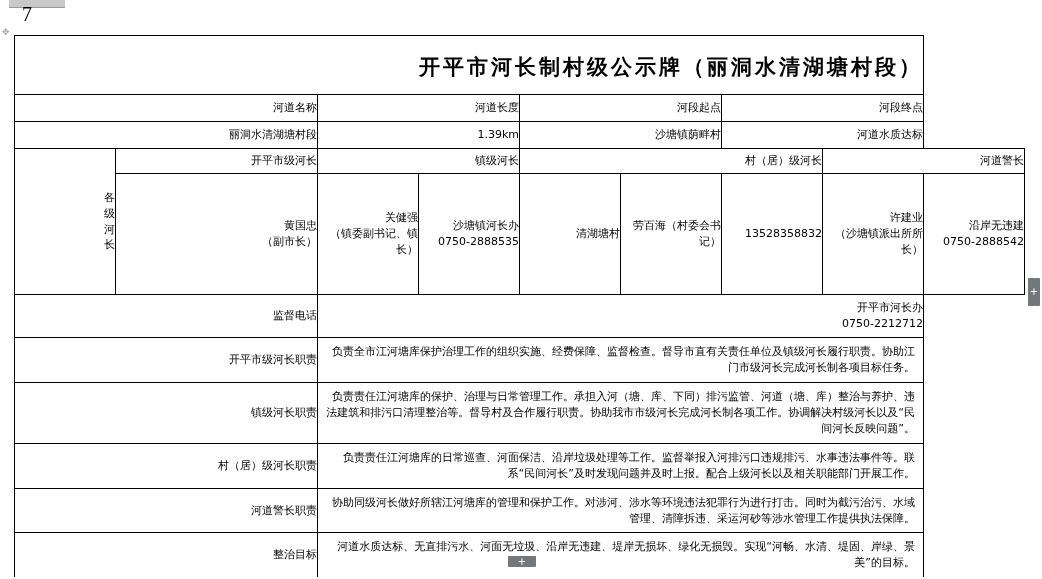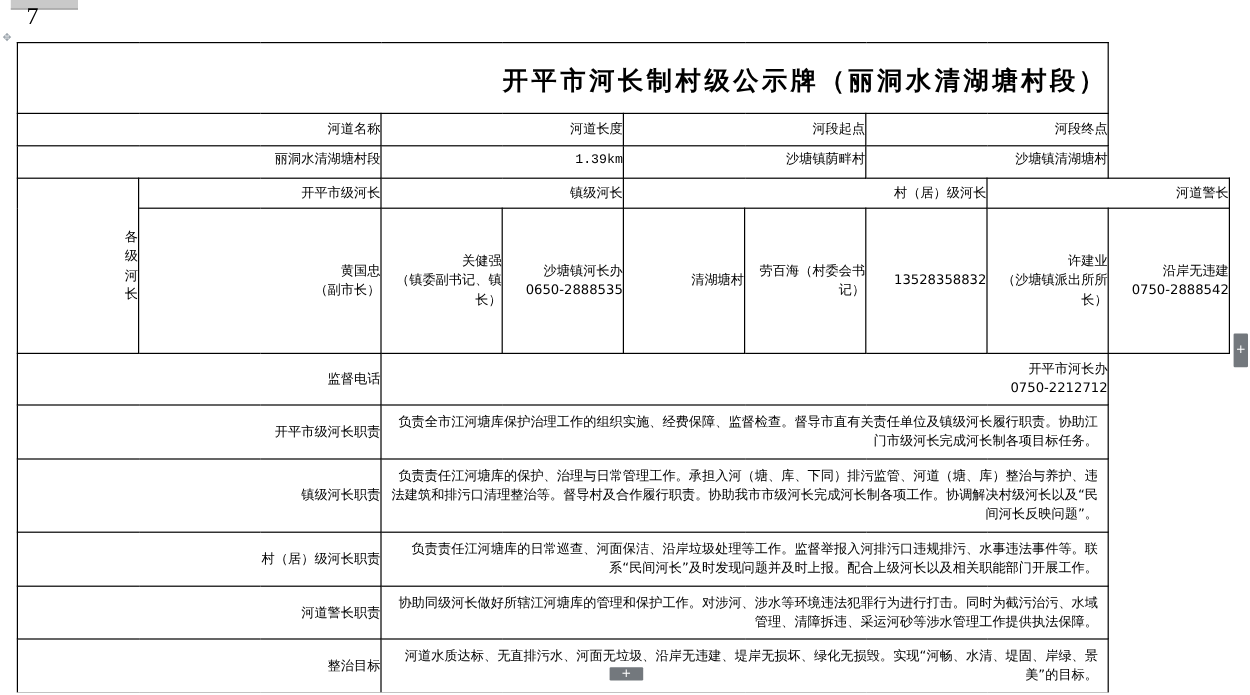--- a/index.html
+++ b/index.html
@@ -107,21 +107,21 @@
   }
   .title-text {
     font-family: "DejaVu Serif", "Liberation Serif", serif;
     font-weight: bold;
     font-size: 21px;
     letter-spacing: 3px;
     white-space: nowrap;
   }
 
   .hdr { height: 26px; font-size: 11.5px; }
-  .val { height: 26px; font-size: 11px; font-family: Liberation Mono, monospace; }
+  .val { height: 26px; font-size: 11px; }
 
   .sub-hdr { height: 24px; font-size: 11.5px; }
 
   .chief-side {
     width: 26px;
     font-size: 12px;
     line-height: 1.35;
     letter-spacing: 0px;
   }
   .chief-side span {
@@ -185,21 +185,21 @@
       <td class="hdr" colspan="3" style="width:242px">河道名称</td>
       <td class="hdr" colspan="2" style="width:236px">河道长度</td>
       <td class="hdr" colspan="2" style="width:256px">河段起点</td>
       <td class="hdr" colspan="2" style="width:277px">河段终点</td>
     </tr>
 
     <tr>
       <td class="val" colspan="3">丽洞水清湖塘村段</td>
       <td class="val" colspan="2">1.39km</td>
       <td class="val" colspan="2">沙塘镇荫畔村</td>
-      <td class="val" colspan="2">沙塘镇清湖塘村</td>
+      <td class="val" colspan="2">河道水质达标</td>
     </tr>
 
     <tr>
       <td class="chief-side" rowspan="2">
         <span>各</span>
         <span>级</span>
         <span>河</span>
         <span>长</span>
       </td>
       <td class="sub-hdr" colspan="2" style="width:216px">开平市级河长</td>
@@ -212,21 +212,21 @@
       <td class="chief-body" colspan="2">
         <span class="nm">黄国忠</span>
         <span class="sub">（副市长）</span>
       </td>
       <td class="chief-body" style="width:118px">
         <span class="nm">关健强</span>
         <span class="sub">（镇委副书记、镇长）</span>
       </td>
       <td class="chief-body" style="width:118px">
         <span class="nm">沙塘镇河长办</span>
-        <span class="sub">0650-2888535</span>
+        <span class="sub">0750-2888535</span>
       </td>
       <td class="chief-body" style="width:104px">
         <span class="nm">清湖塘村</span>
       </td>
       <td class="chief-body" style="width:128px">
         <span class="nm">劳百海（村委会书记）</span>
       </td>
       <td class="chief-body" style="width:113px">
         <span class="nm">13528358832</span>
       </td>

